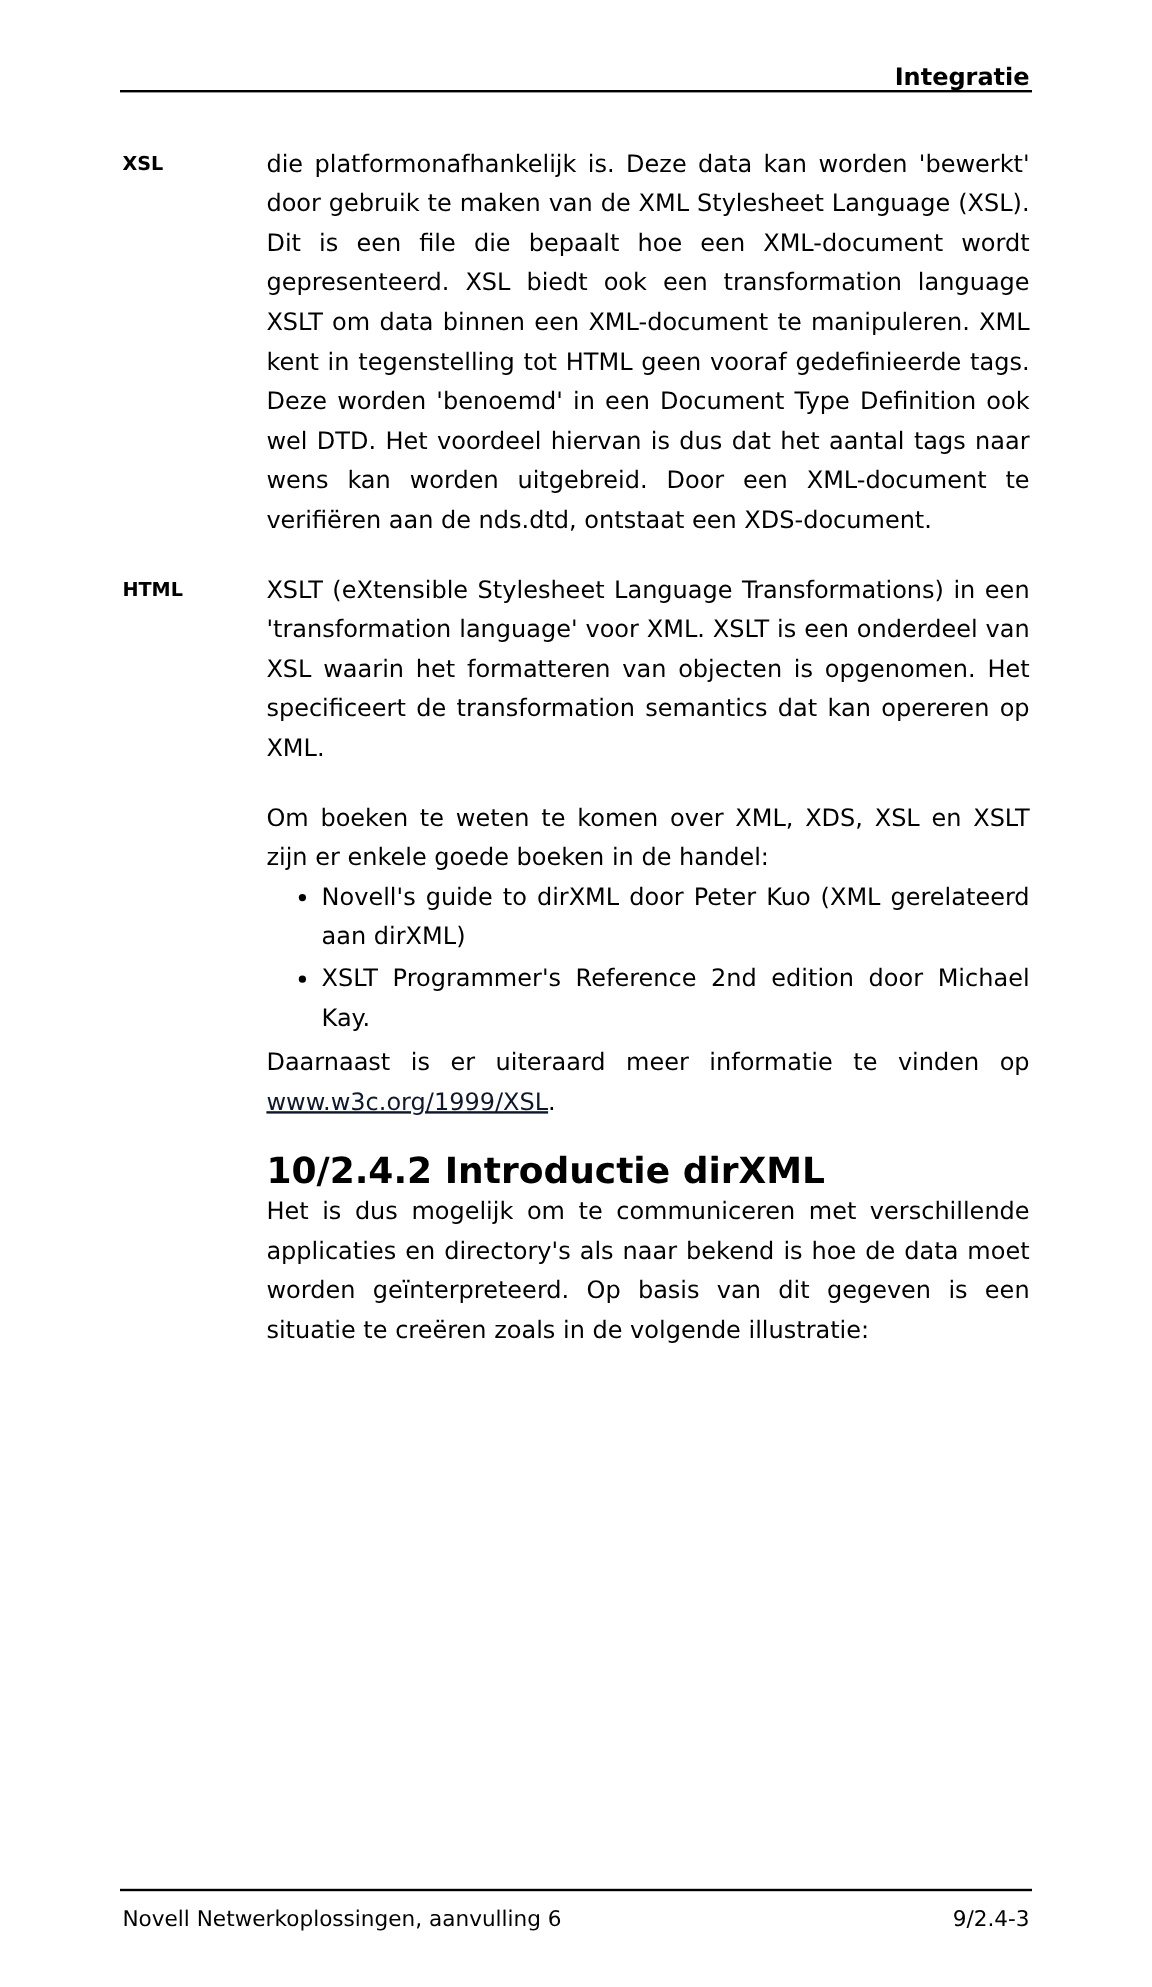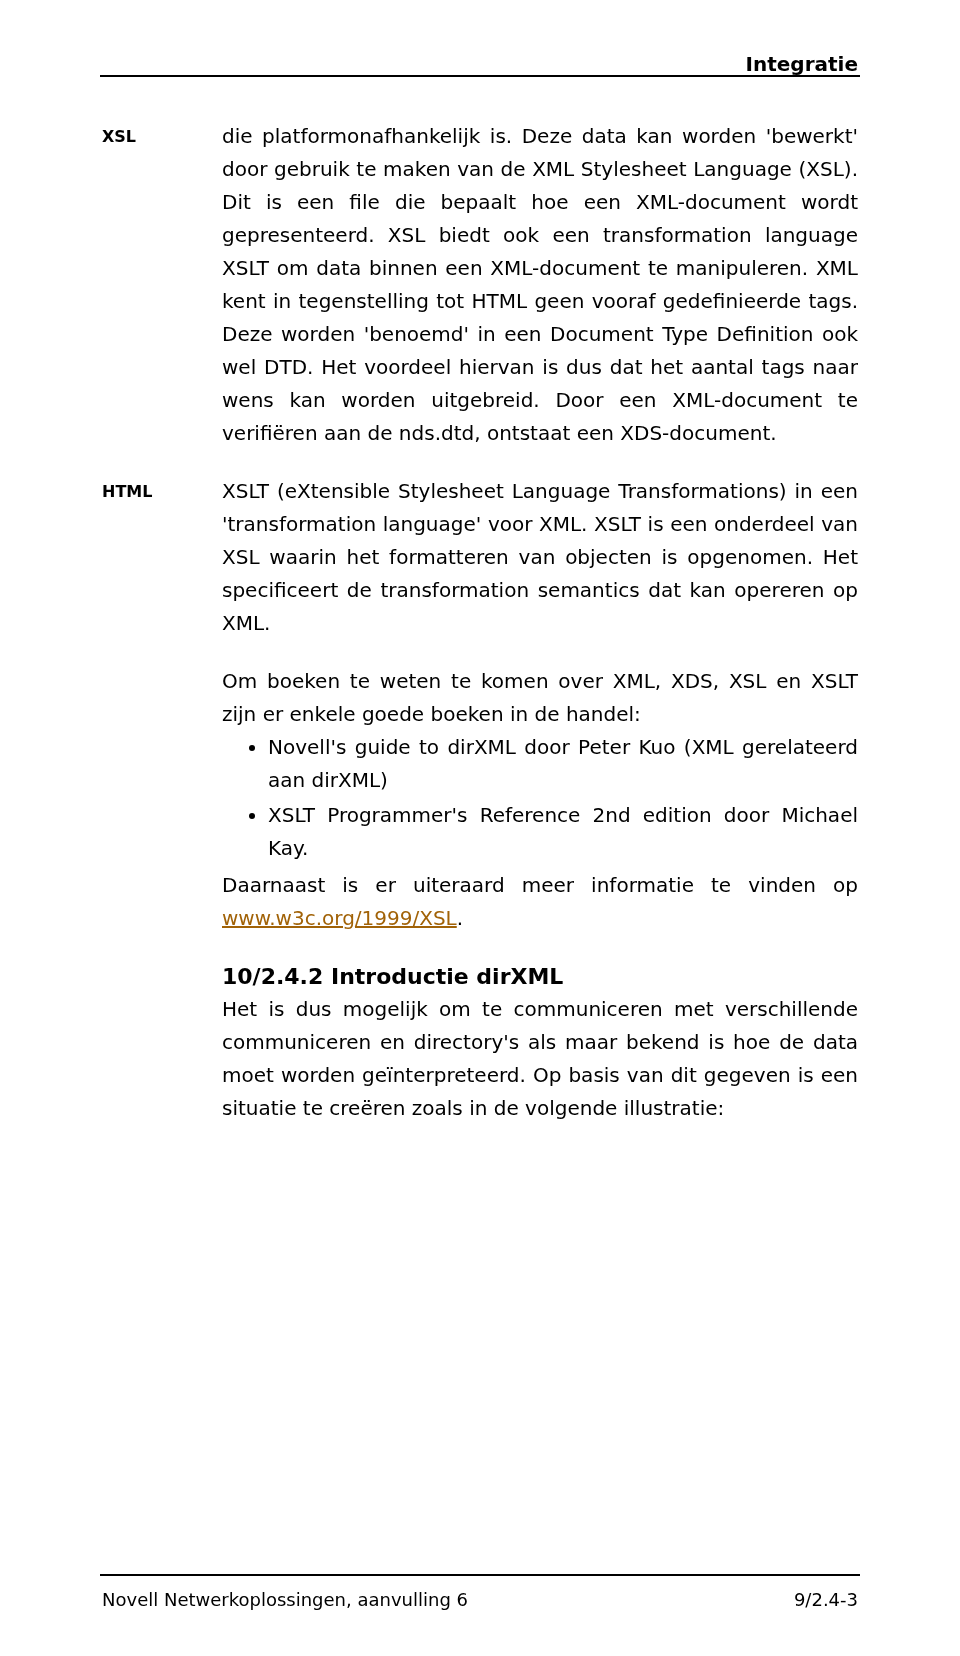--- a/index.html
+++ b/index.html
@@ -48,35 +48,35 @@
   }
   .body-col {
     flex: 1;
     font-size: 20px;
     line-height: 33px;
     text-align: justify;
   }
   .body-col p { margin: 0; }
   .heading {
     font-weight: bold;
-    font-size: 22px;
+    font-size: 30px;
     margin-top: 10px;
     margin-bottom: 4px;
   }
   ul.books {
     list-style: disc;
     margin: 0 0 4px 0;
     padding-left: 46px;
   }
   ul.books li {
     text-align: justify;
     margin-bottom: 2px;
   }
   .u { text-decoration: underline; }
-  a { color: #a16207; text-decoration: underline; }
+  a { color: #0f172a; text-decoration: underline; }
   .footer-rule {
     position: absolute;
     bottom: 80px;
     left: 100px;
     right: 100px;
     border-top: 2px solid #000;
   }
   .footer {
     position: absolute;
     bottom: 46px;
@@ -120,21 +120,21 @@
       <p>
         <span>Daarnaast is er uiteraard meer informatie te vinden op </span><a href="#" class="u">www.w3c.org/1999/XSL</a><span>.</span>
       </p>
     </div>
   </div>
 
   <div class="row">
     <div class="margin-label"></div>
     <div class="body-col">
       <p class="heading">10/2.4.2 Introductie dirXML</p>
-      <p>Het is dus mogelijk om te communiceren met verschillende communiceren en directory's als maar bekend is hoe de data moet worden geïnterpreteerd. Op basis van dit gegeven is een situatie te creëren zoals in de volgende illustratie:</p>
+      <p>Het is dus mogelijk om te communiceren met verschillende applicaties en directory's als naar bekend is hoe de data moet worden geïnterpreteerd. Op basis van dit gegeven is een situatie te creëren zoals in de volgende illustratie:</p>
     </div>
   </div>
 
 </div>
 
 <div class="footer-rule"></div>
 <div class="footer">
   <span>Novell Netwerkoplossingen, aanvulling 6</span>
   <span>9/2.4-3</span>
 </div>

